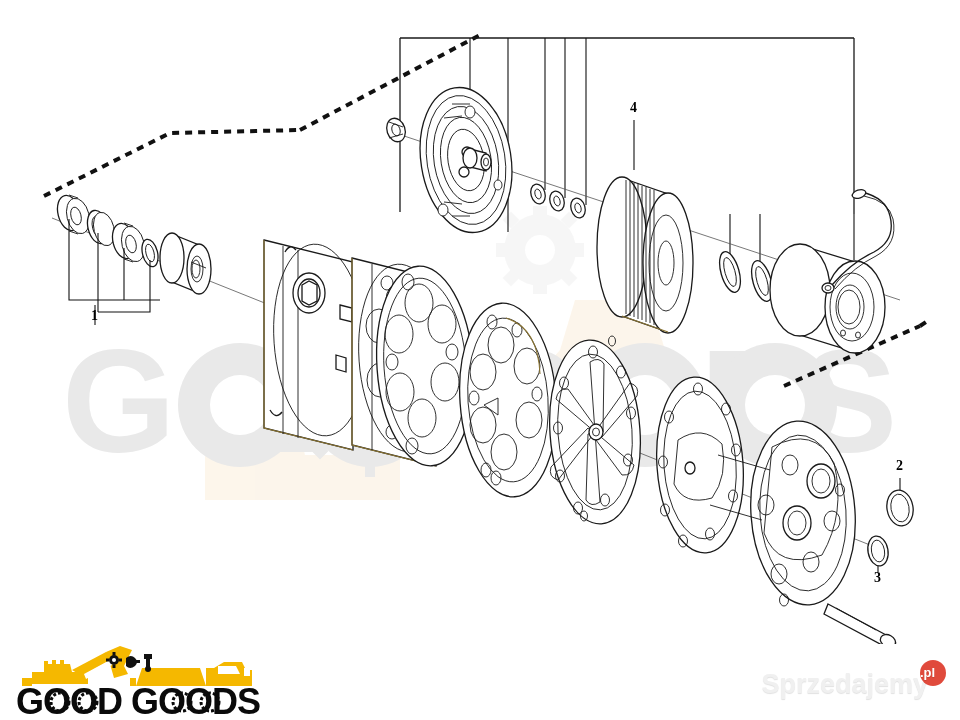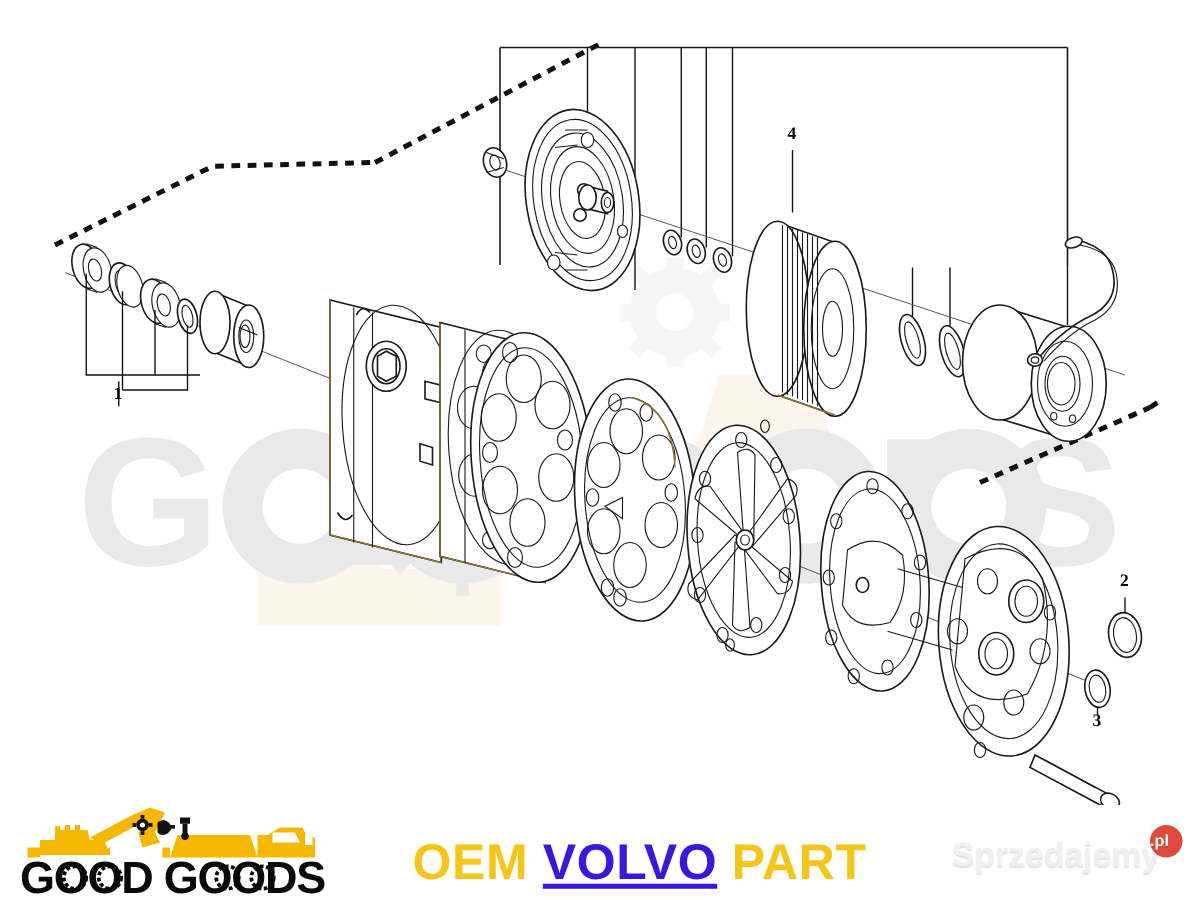--- a/index.html
+++ b/index.html
@@ -510,22 +510,19 @@
         <text x="2" y="70" font-family="Liberation Sans, sans-serif" font-size="36" font-weight="bold" fill="#0a0a0a" letter-spacing="-1">GOOD GOODS</text>
         <g fill="none" stroke="#0a0a0a" stroke-width="3">
           <circle cx="46" cy="58" r="9" stroke-dasharray="3 2"></circle>
           <circle cx="74" cy="58" r="9" stroke-dasharray="3 2"></circle>
           <circle cx="168" cy="58" r="9" stroke-dasharray="3 2"></circle>
           <circle cx="196" cy="58" r="9" stroke-dasharray="3 2"></circle>
         </g>
       </g>
     </svg>
 
-    <div class="oem-line">
-      <span class="oem-word">OEM</span><span>&nbsp;</span><span class="volvo-word">VOLVO</span><span>&nbsp;</span><span class="oem-word">PART</span>
-    </div>
 
     <div class="sprz">
       <span>Sprzedajemy</span><span class="pl-badge">.pl</span>
     </div>
   </div>
 
 </div>
 
 </body></html>

